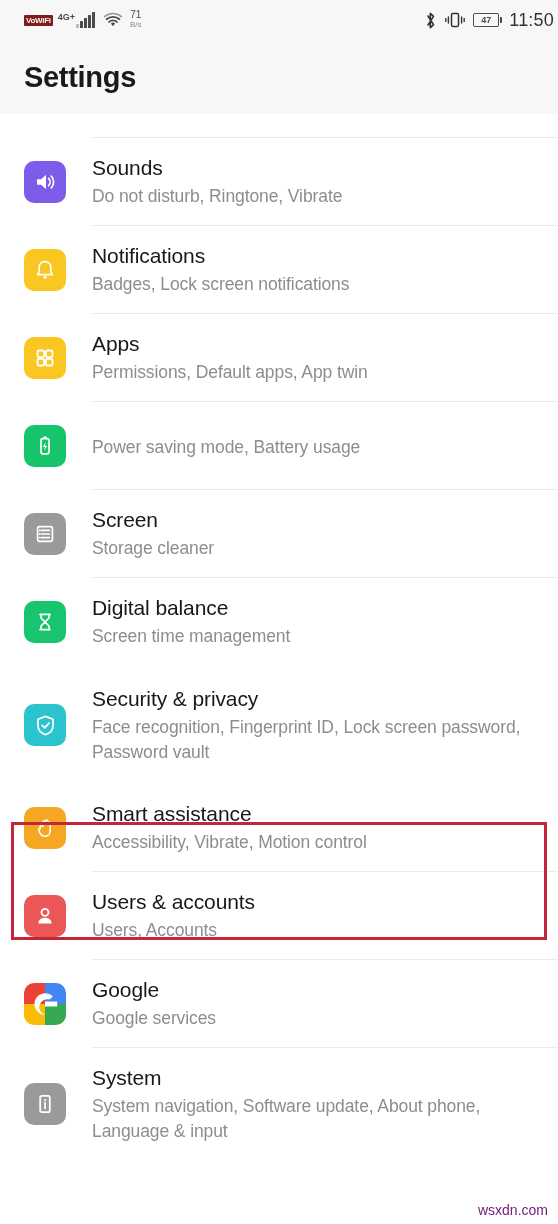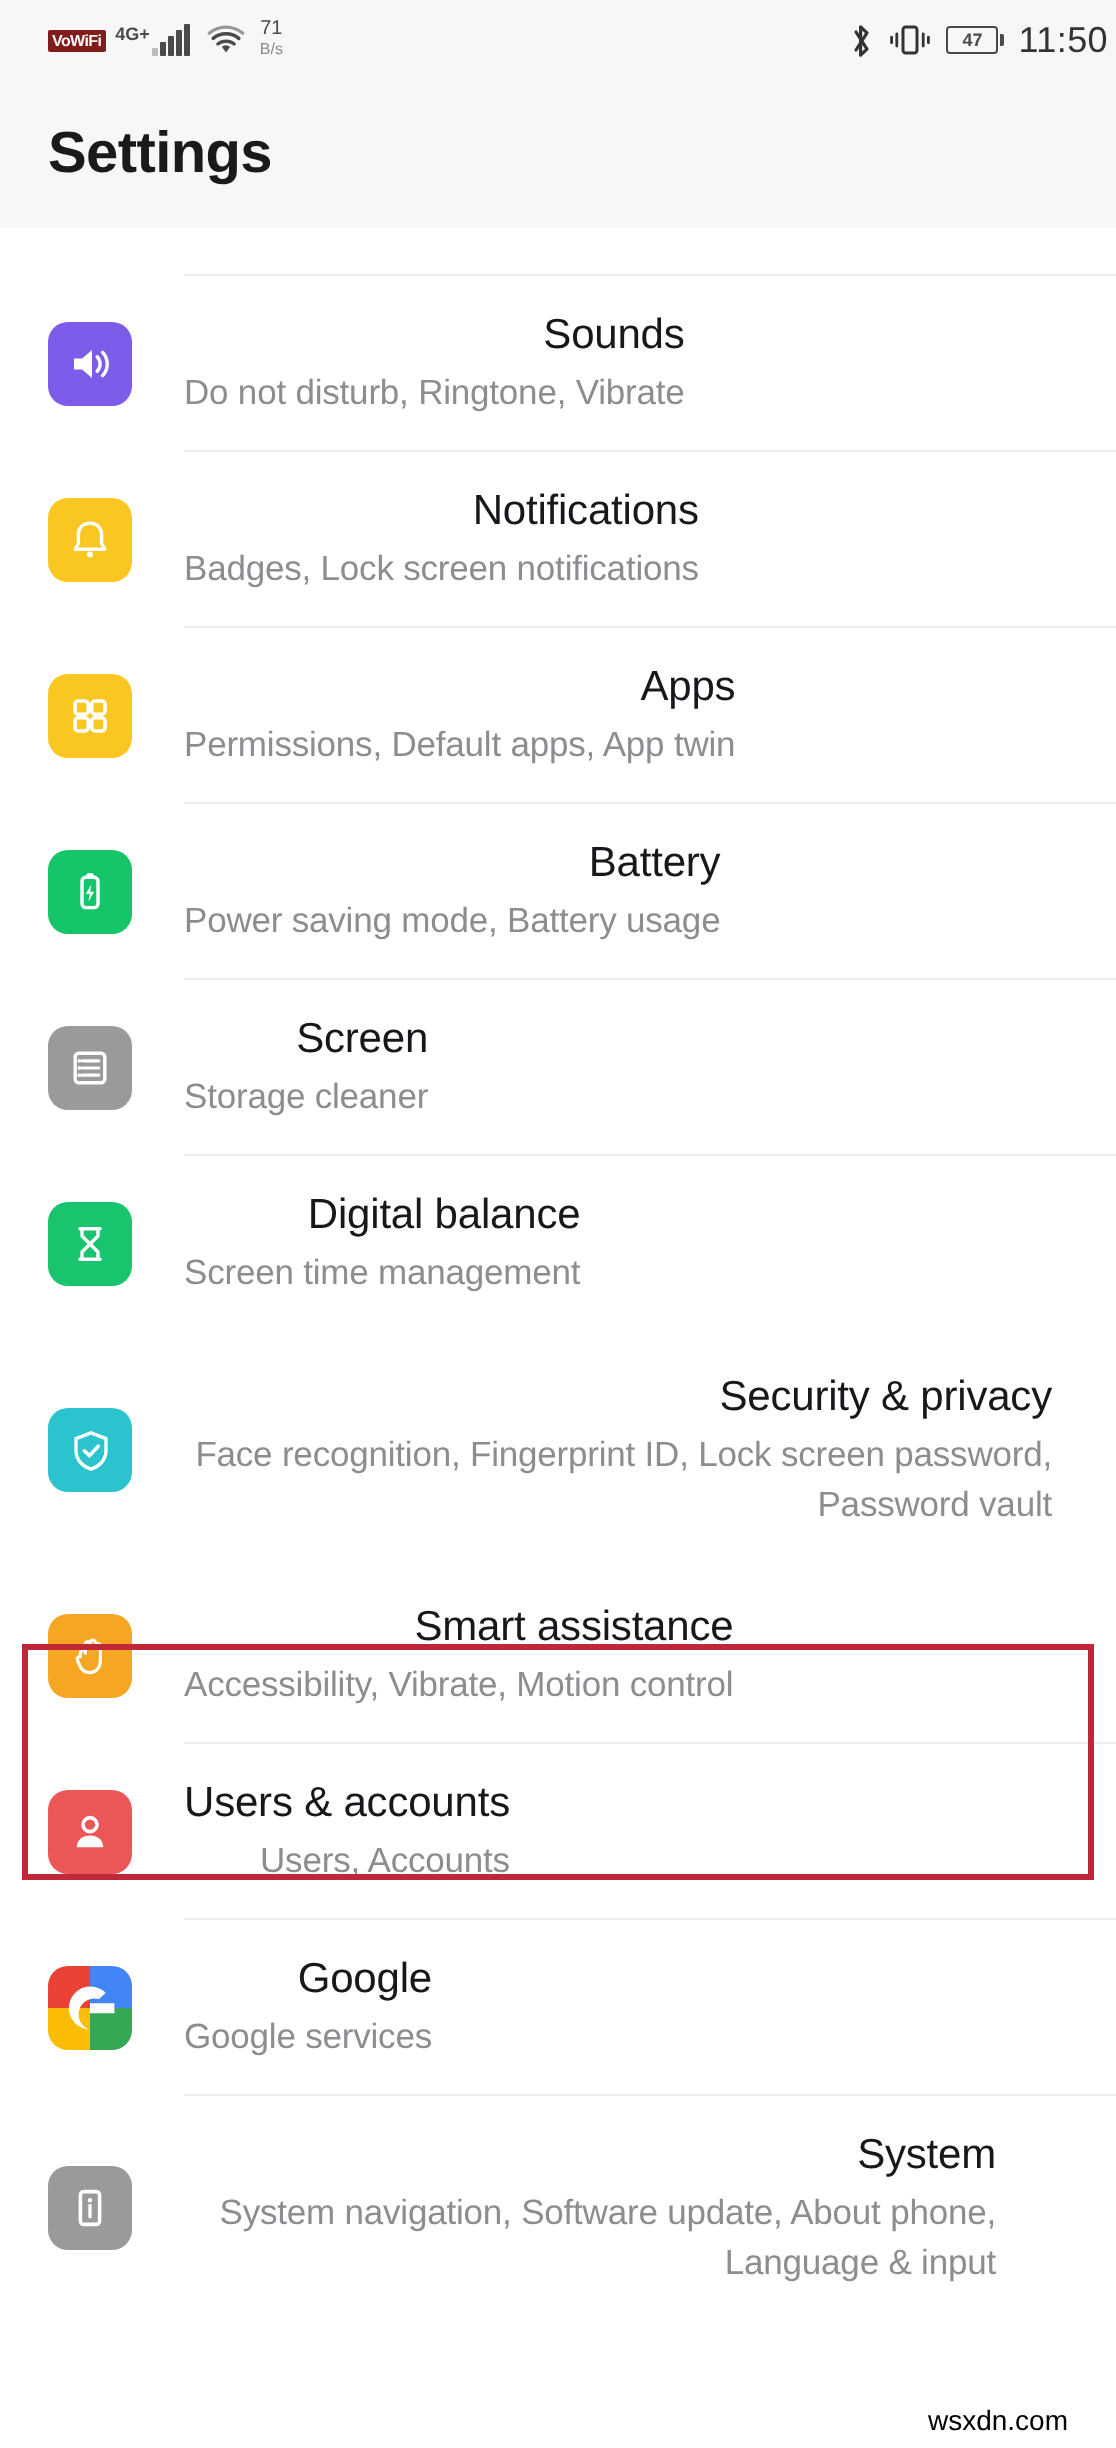--- a/index.html
+++ b/index.html
@@ -73,21 +73,20 @@
     padding-left:24px;
   }
   #header .title{ font-size:29px; font-weight:bold; color:#1a1a1a; letter-spacing:-.3px;}
 
   
   #list{
     position:relative;
     background:#fff;
     height:1110px;
     padding-top:0;
-    text-align:right;
   }
   .clipped-row{ height:24px; overflow:hidden; position:relative;}
   .clipped-row .ghost{
     position:absolute; left:92px; top:-18px;
     font-size:19px; color:#9b9b9b; white-space:nowrap;
   }
 
   .row{
     position:relative;
     display:flex;
@@ -117,22 +116,22 @@
     position:absolute;
     left:11px; top:708px; width:536px; height:118px;
     border:3px solid #c0283a;
     pointer-events:none;
   }
 
   
   svg{ display:block; }
 
   .watermark{
-    position:absolute; right:24px; bottom:6px;
-    font-size:14px; color:#000000;
+    position:absolute; right:10px; bottom:6px;
+    font-size:14px; color:#701a75;
     font-family:"Liberation Sans", sans-serif;
   }
 </style>
 </head>
 <body>
 
 <div id="status-bar">
   <div class="sb-left">
 
     <span class="vowifi">VoWiFi</span>
@@ -242,21 +241,20 @@
 
   <div class="row">
     <span class="icon" style="background:#16C469;">
       <svg width="26" height="26" viewBox="0 0 26 26">
         <rect x="9" y="5.6" width="8" height="15.2" rx="2" stroke="#fff" stroke-width="1.7" fill="none"></rect>
         <rect x="11.2" y="3.6" width="3.6" height="2" rx=".8" fill="#fff"></rect>
         <path d="M13.6 9.2 L10.9 14 L12.9 14 L12.2 17.8 L15.1 12.9 L13.1 12.9 Z" fill="#fff"></path>
       </svg>
     </span>
     <span class="txt">
-      <span class="t" style="display:block">Battery</span>
       <span class="s" style="display:block">Power saving mode, Battery usage</span>
     </span>
     <div class="divider"></div>
   </div>
 
   <div class="row">
     <span class="icon" style="background:#9A9A9A;">
       <svg width="24" height="24" viewBox="0 0 24 24">
         <rect x="4.6" y="4.6" width="14.8" height="14.8" rx="1.8" stroke="#fff" stroke-width="1.7" fill="none"></rect>
         <path d="M8.2 8.4 L16.4 8.4 M8.2 12 L16.4 12 M8.2 15.6 L16.4 15.6" stroke="#fff" stroke-width="1.6" stroke-linecap="round"></path>

